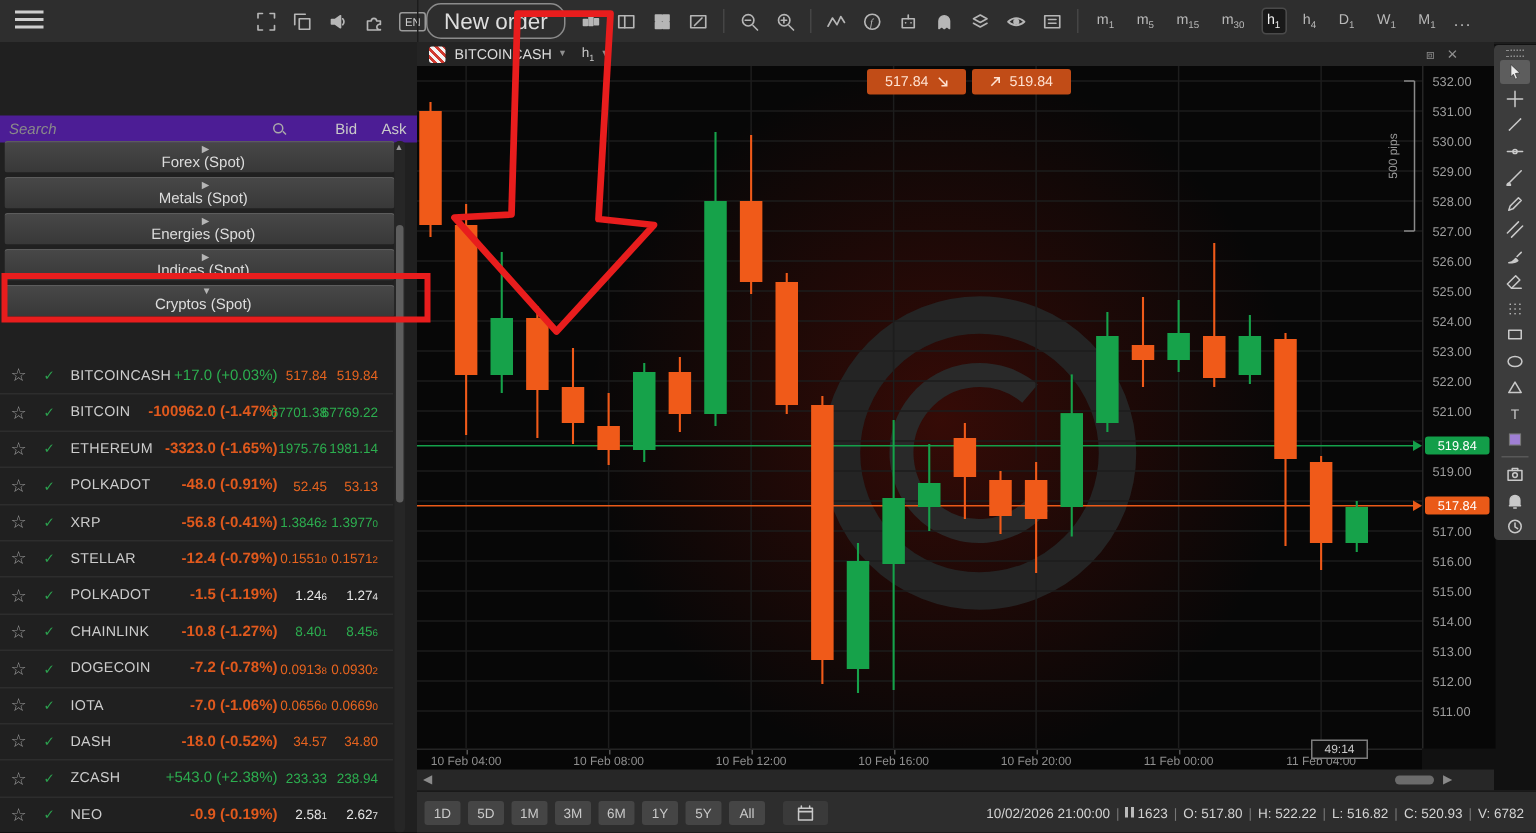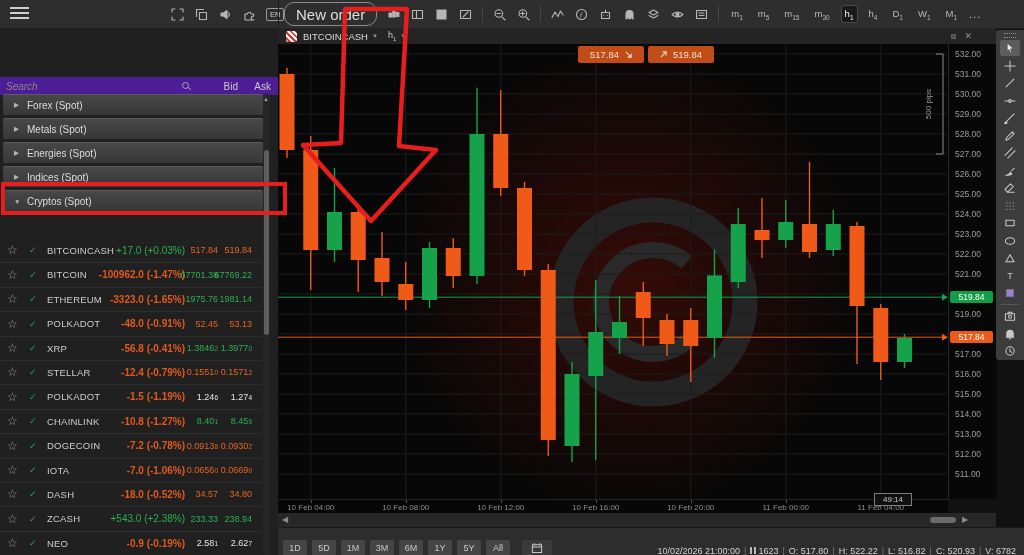--- a/index.html
+++ b/index.html
@@ -33,21 +33,21 @@
   .tab.active{border-bottom:2px solid #d9d9d9;color:#efefef;}
   #searchrow{left:0;top:49px;width:278px;height:18px;display:flex;align-items:center;background:#4c1d95;}
   #search-input{width:150px;margin-left:6px;color:#8a8a8a;font-size:10px;font-style:italic;}
   #search-mag{margin-left:26px;}
   .mag{width:8px;height:8px;position:relative;display:inline-block;}
   .mag::before{content:"";position:absolute;left:0;top:0;width:5px;height:5px;border:1.3px solid #aaa;border-radius:50%;}
   .mag::after{content:"";position:absolute;left:5.5px;top:5.5px;width:3px;height:1.3px;background:#aaa;transform:rotate(45deg);}
   #col-bid{position:absolute;right:40px;color:#c9c9c9;font-size:10px;}
   #col-ask{position:absolute;right:7px;color:#c9c9c9;font-size:10px;}
   .cat{left:3px;width:260px;height:20px;background:linear-gradient(#474747,#383838);border-top:1px solid #5c5c5c;
-       border-radius:2px;display:flex;align-items:center;cursor:pointer;}
+       border-radius:2px;display:flex;align-items:center;cursor:pointer;flex-direction:column;}
   .cat .arr{color:#b5b5b5;font-size:6.5px;margin-left:11px;width:8px;}
   .cat .lbl{color:#dcdcdc;font-size:10px;margin-left:5px;}
   .symrow{left:0;width:262px;height:24px;border-bottom:1px solid #2d2d2d;display:flex;align-items:center;cursor:pointer;}
   .symrow .star{color:#9a9a9a;font-size:12px;width:16px;margin-left:7px;cursor:pointer;}
   .symrow .chk{color:#2ba04e;font-size:9px;width:14px;margin-left:6px;}
   .symrow .nm{color:#cccccc;font-size:9.5px;margin-left:4px;letter-spacing:.2px;}
   .symrow .chg{position:absolute;right:77px;font-size:10px;}
   .symrow .bid{position:absolute;right:44px;font-size:9px;}
   .symrow .ask{position:absolute;right:10px;font-size:9px;}
   .t-up{color:#2cae4f;} .t-down{color:#e0591d;font-weight:bold;} .t-orange{color:#e8641f;} .t-green{color:#2cae4f;} .t-white{color:#e6e6e6;}
@@ -87,21 +87,21 @@
   #hs-right{left:962px;top:515px;color:#8a8a8a;font-size:8px;cursor:pointer;}
   
   #tools{left:996px;top:30px;width:28px;height:330px;background:#3c3c3c;border-radius:3px 0 0 3px;}
   #tools .grip{width:12px;height:3px;margin:3px auto 2px auto;border-top:1px dotted #8d8d8d;border-bottom:1px dotted #8d8d8d;}
   .tool{width:20px;height:16px;margin:1.5px auto;display:flex;align-items:center;justify-content:center;
         border-radius:2px;cursor:pointer;color:#c6c6c6;}
   .tool.active{background:#5d5d5d;}
   .tool-sep{width:18px;height:1px;background:#585858;margin:3px auto;}
   
   #bottombar{left:278px;top:527px;width:746px;height:28px;background:#2d2d2d;border-top:1px solid #191919;
-             display:flex;align-items:flex-end;}
+             display:flex;align-items:center;}
   .period{width:24px;height:16px;background:#454545;border-radius:2px;color:#c9c9c9;font-size:9px;
           display:flex;align-items:center;justify-content:center;margin-left:5px;cursor:pointer;}
   #cal-btn{width:30px;height:16px;background:#3a3a3a;border-radius:2px;margin-left:12px;display:flex;
            align-items:center;justify-content:center;cursor:pointer;}
   #status{position:absolute;right:8px;color:#d3d3d3;font-size:9px;white-space:nowrap;}
   #status .sep{color:#777;margin:0 4px;}
   #status .mini{display:inline-block;width:6px;height:7px;margin-right:2px;
      background:linear-gradient(90deg,#bbb 0 2px,transparent 2px 4px,#bbb 4px 6px);}
   
   #annotations{left:0;top:0;pointer-events:none;z-index:60;}

